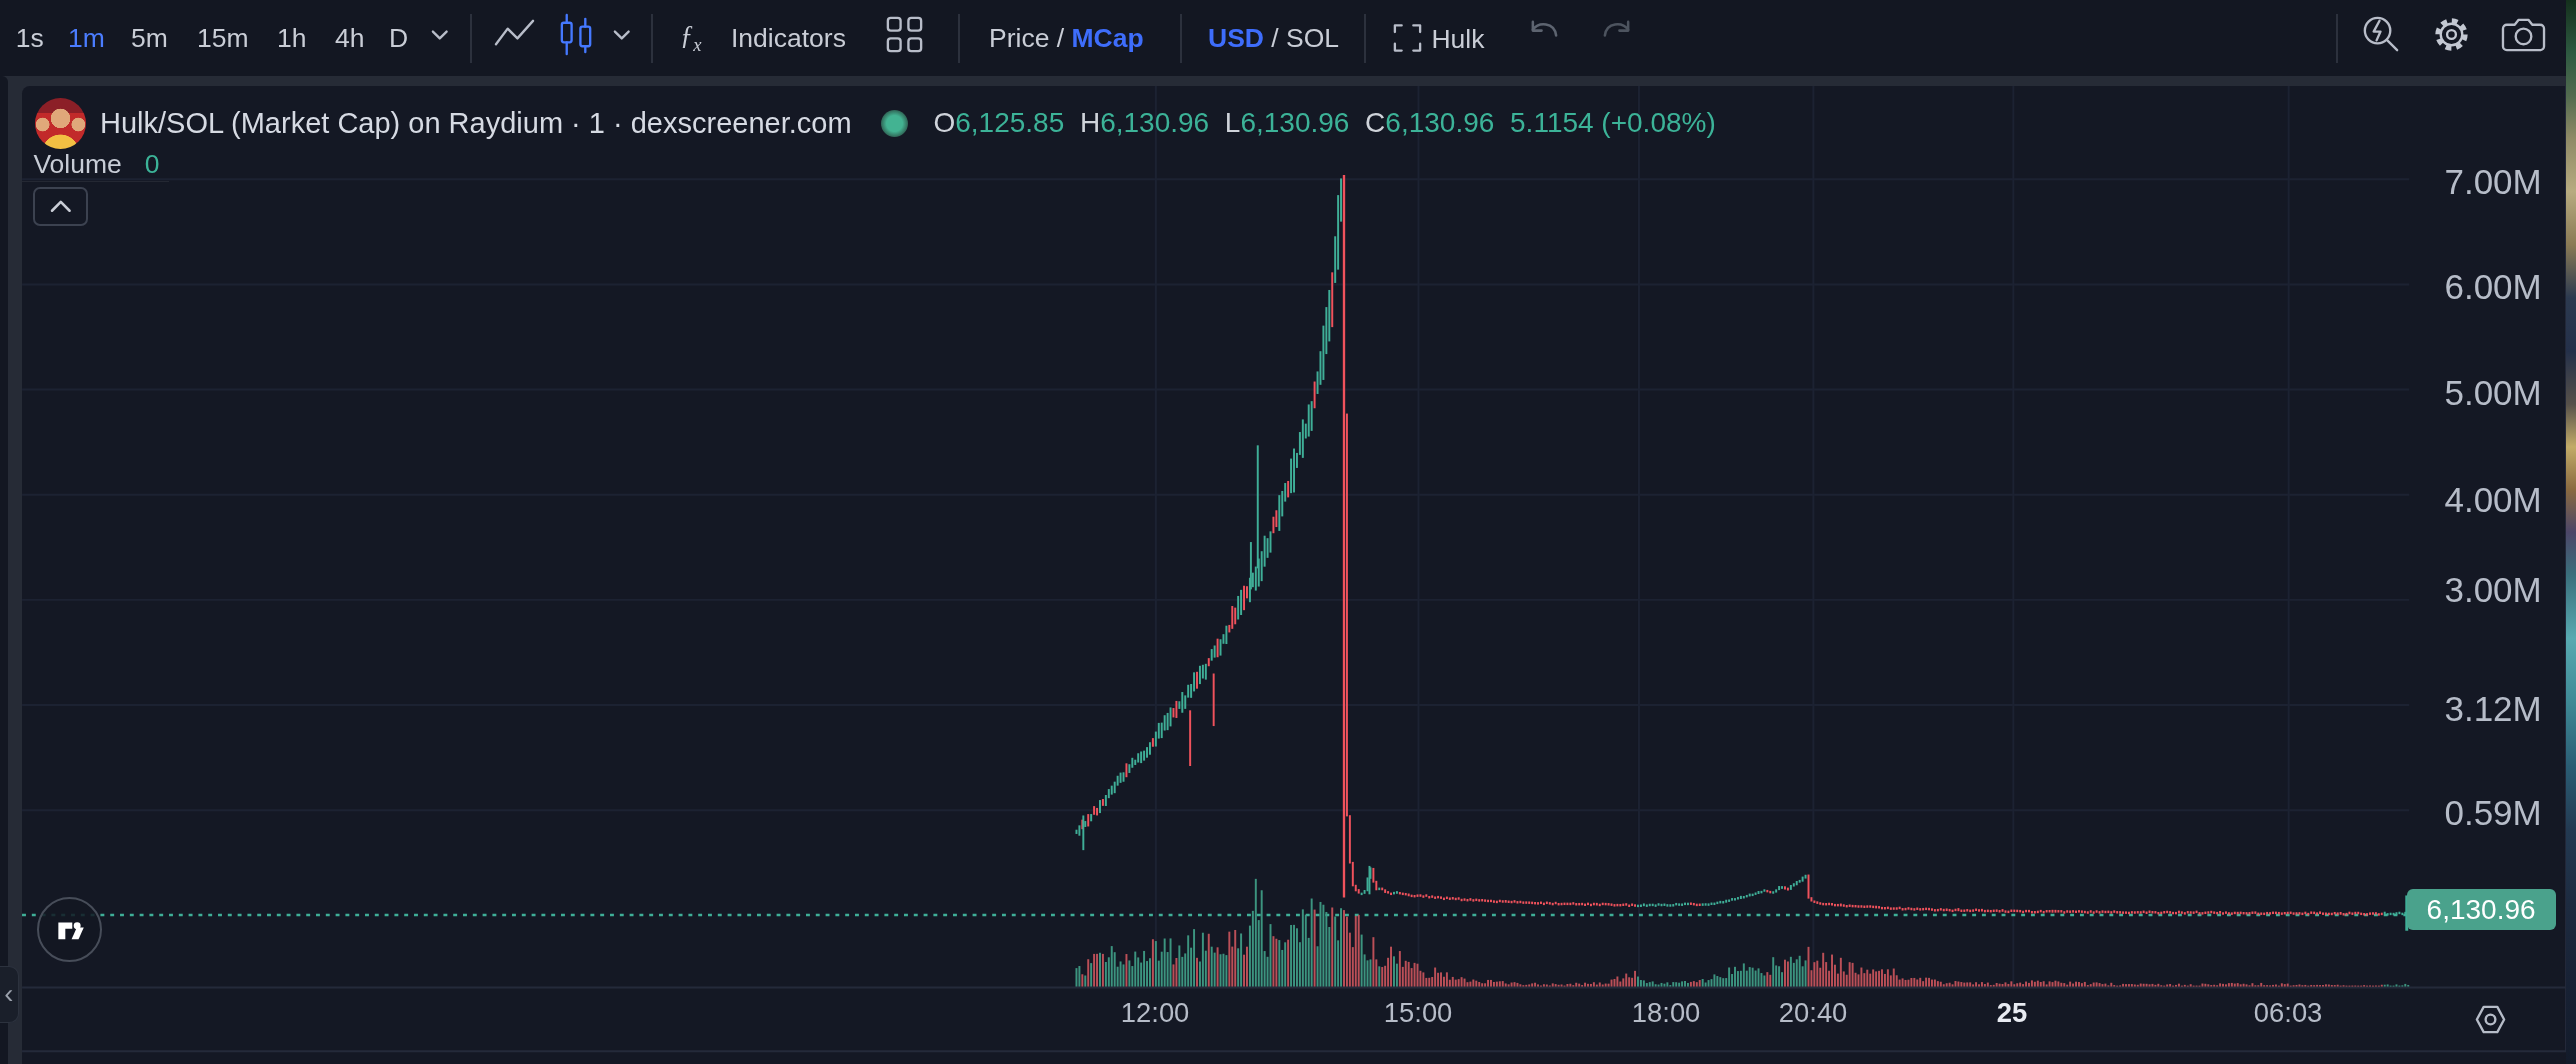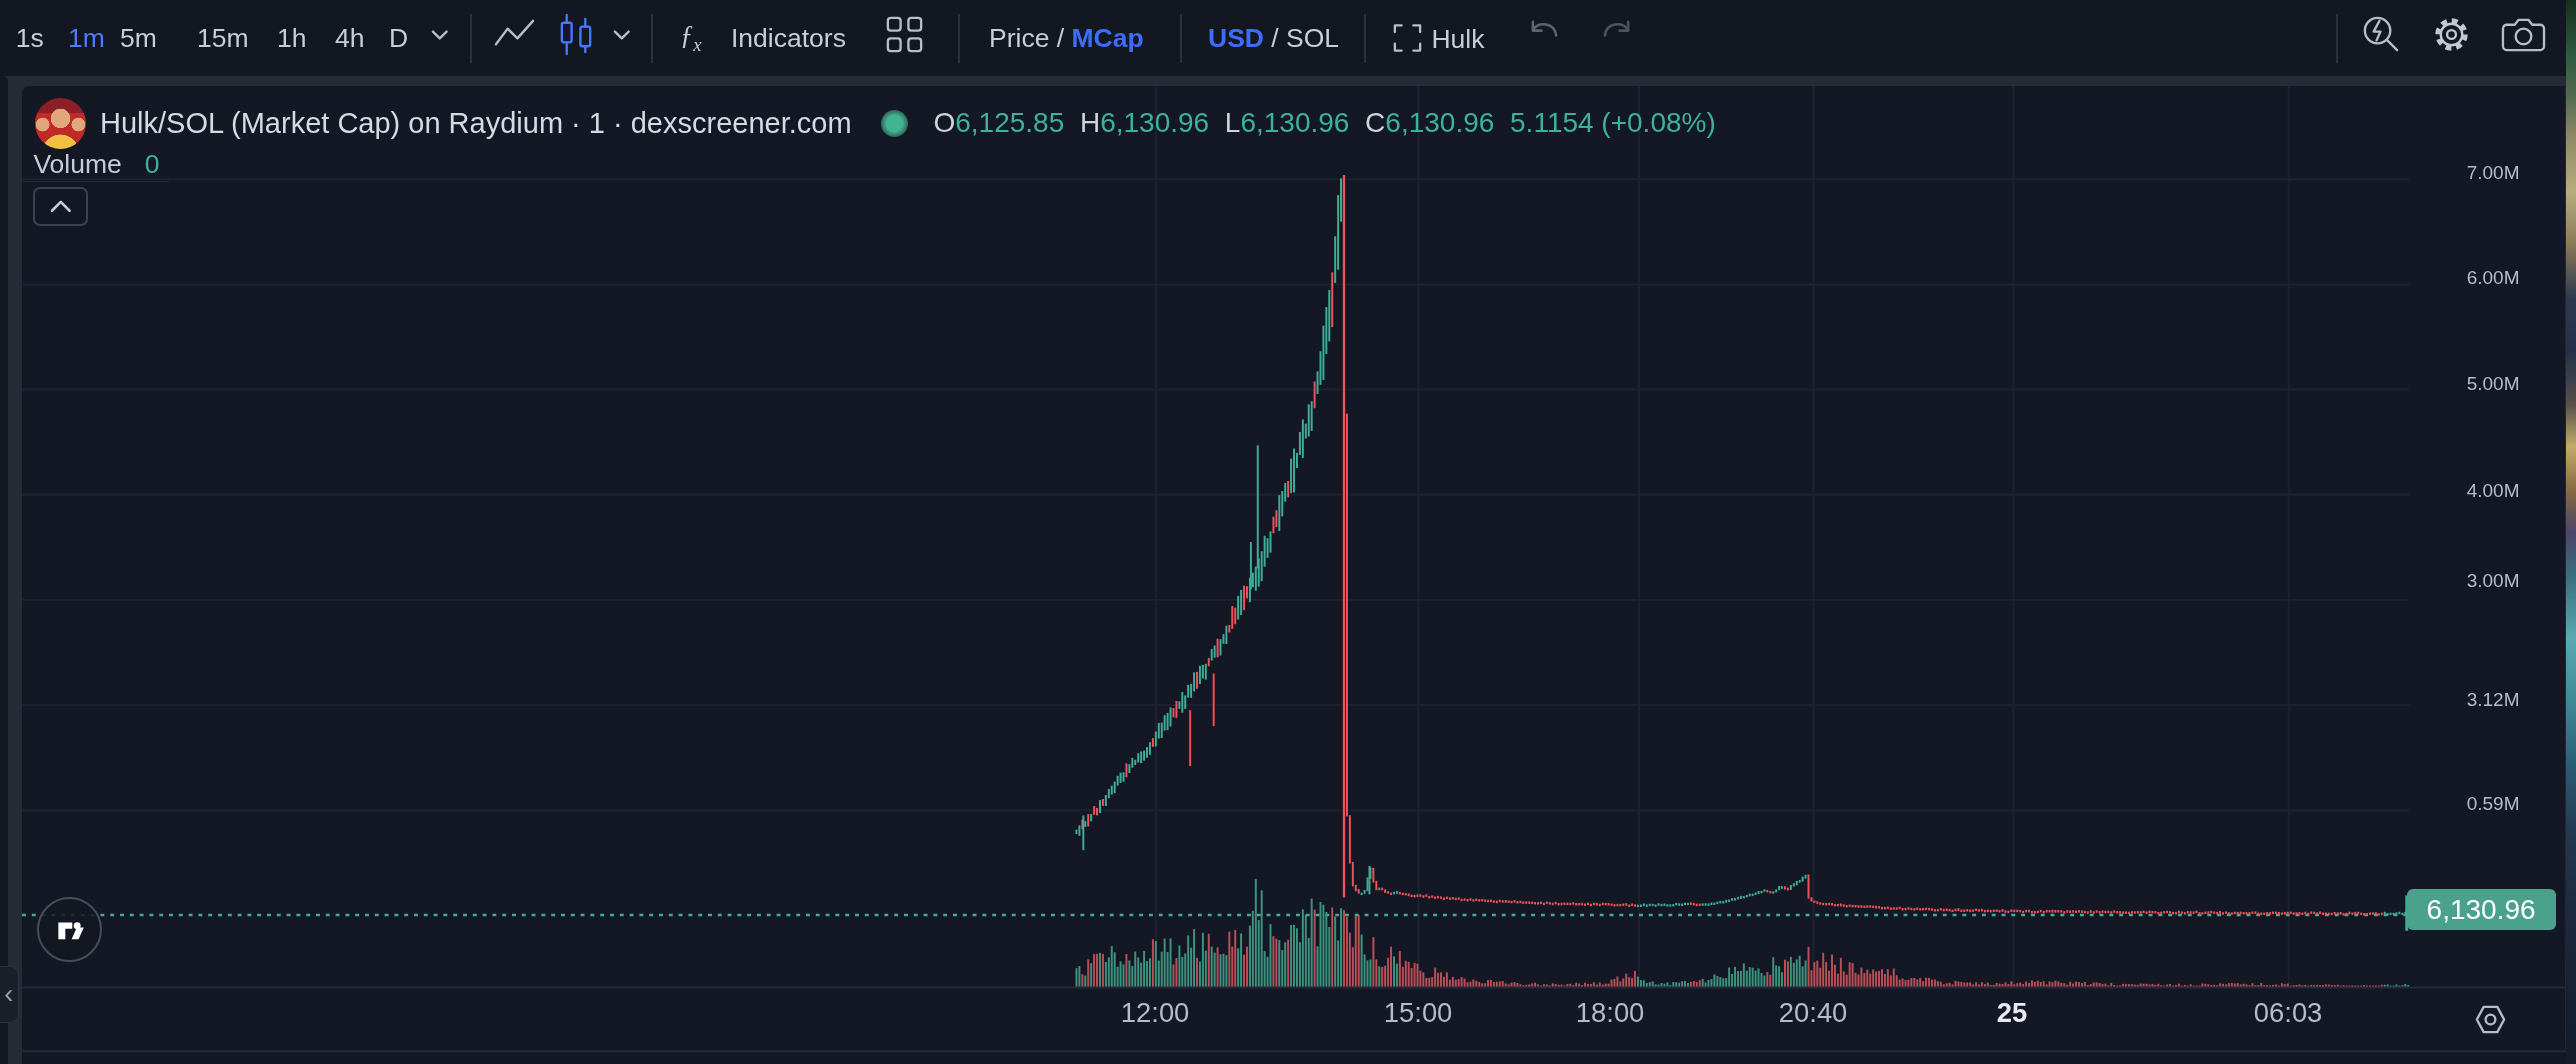--- a/index.html
+++ b/index.html
@@ -46,39 +46,39 @@
   .ohlc .k { color:#cfd3da; }
   .ohlc .v { color:#3cb398; margin-right:15.7px; }
   
   #vol-row { position:absolute; left:11.8px; top:61px; height:35px; line-height:35px; font-size:26.5px; z-index:4; white-space:nowrap; }
   #vol-row .k { color:#c7ccd6; }
   #vol-row .v { color:#3cb398; margin-left:15.7px; }
   #vol-underline { position:absolute; left:0; top:95px; width:147px; height:1px; background:rgba(255,255,255,0.07); z-index:4; }
   #collapse-btn { position:absolute; left:11.8px; top:101px; width:55px; height:39px; border:2px solid #3c4250;
     border-radius:6.9px; z-index:4; cursor:pointer; display:flex; align-items:center; justify-content:center; }
   
-  .ytick { position:absolute; left:2403px; width:137px; text-align:center; color:#b6bcc8; font-size:19px; z-index:2; }
+  .ytick { position:absolute; left:2403px; width:137px; text-align:center; color:#b6bcc8; font-size:35px; z-index:2; }
   .xtick { position:absolute; top:911px; width:137px; text-align:center; color:#b6bcc8; font-size:27.4px; z-index:2; }
   .xtick.bright { color:#e8ebf2; font-weight:bold; }
   
   #price-tag { position:absolute; left:2385px; top:803px; width:149px; height:41px; background:#4aa28c;
     border-radius:5.9px; color:#ffffff; font-size:28px; text-align:center; line-height:41px; z-index:5; }
   
   #tv-logo { position:absolute; left:15.7px; top:811px; width:65px; height:65px; border-radius:50%;
     border:2.9px solid #474d59; background:rgba(19,23,34,0.85); z-index:5; display:flex; align-items:center; justify-content:center; cursor:pointer; }
   
   #axis-gear { position:absolute; left:2450px; top:915px; width:37px; height:37px; z-index:5; cursor:pointer; }
 </style>
 </head>
 <body>
 
 <div id="toolbar">
   <span class="tbi" style="left:15.7px">1s</span>
   <span class="tbi active" style="left:68px">1m</span>
-  <span class="tbi" style="left:120px">5m</span>
+  <span class="tbi" style="left:131px">5m</span>
   <span class="tbi" style="left:197px">15m</span>
   <span class="tbi" style="left:277px">1h</span>
   <span class="tbi" style="left:335px">4h</span>
   <span class="tbi" style="left:389px">D</span>
   <span class="tbi" style="left:427px">
     <svg width="25.5" height="25.5" viewBox="0 0 26 26">
         <polyline class="icon-stroke" points="6,10 13,17 20,10"></polyline>
       </svg>
   </span>
   <div class="tb-div" style="left:470px"></div>
@@ -1143,21 +1143,21 @@
   <div class="ytick" style="top:76px">7.00M</div>
   <div class="ytick" style="top:181px">6.00M</div>
   <div class="ytick" style="top:287px">5.00M</div>
   <div class="ytick" style="top:394px">4.00M</div>
   <div class="ytick" style="top:484px">3.00M</div>
   <div class="ytick" style="top:603px">3.12M</div>
   <div class="ytick" style="top:707px">0.59M</div>
 
   <div class="xtick" style="left:1065px">12:00</div>
   <div class="xtick" style="left:1328px">15:00</div>
-  <div class="xtick" style="left:1520px">18:00</div>
+  <div class="xtick" style="left:1576px">18:00</div>
   <div class="xtick" style="left:1723px">20:40</div>
   <div class="xtick bright" style="left:1922px">25</div>
   <div class="xtick" style="left:2198px">06:03</div>
 
   <div id="price-tag">6,130.96</div>
 
   <div id="tv-logo">
     <svg width="39" height="39" viewBox="0 0 56 56">
       <path d="M12,18 h20 v9 h-10 v15 h-10 z" fill="#ffffff"></path>
       <circle cx="39" cy="22.5" r="5" fill="#ffffff"></circle>

